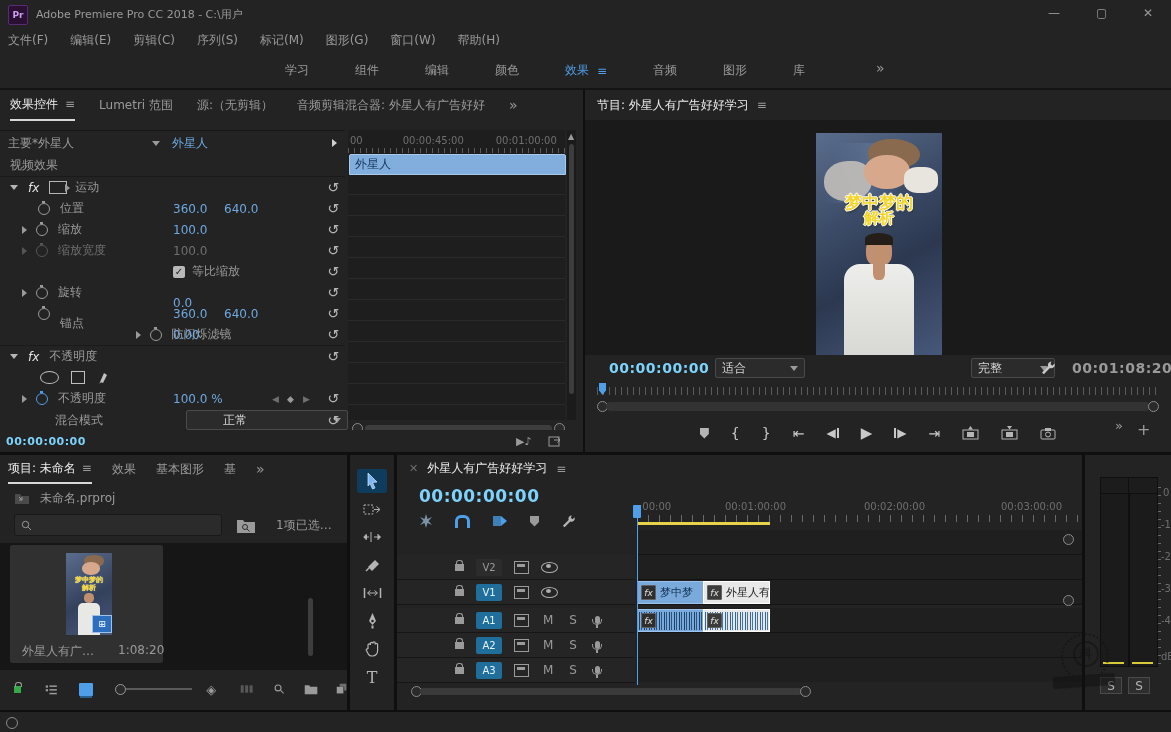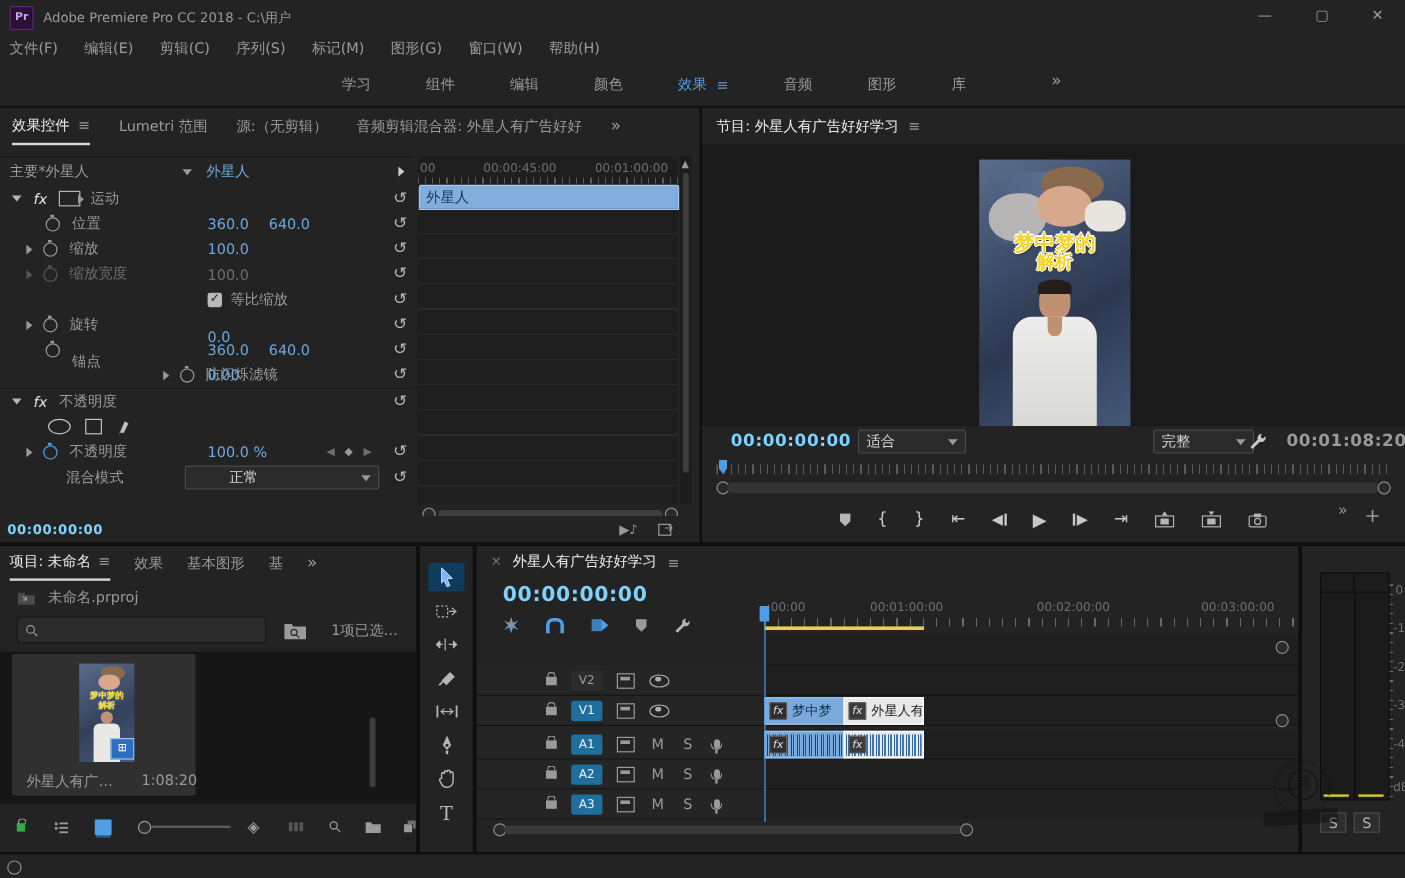--- a/index.html
+++ b/index.html
@@ -127,20 +127,23 @@
 
     <div class="abs row" style="left:0;top:40px;width:345px;height:24px;background:#232323;border-top:1px solid #161616;border-bottom:1px solid #161616;">
       <span class="mut" style="margin-left:8px;">主要*外星人</span>
       <span class="chd" style="margin-left:78px;"></span>
       <span class="blu" style="margin-left:12px;">外星人</span>
       <span class="chr" style="position:absolute;right:8px;border-left-color:#d0d0d0;"></span>
     </div>
 
     <div class="abs" style="left:0;top:65px;width:345px;height:265px;background:#232323;">
 
+      <div class="row" style="height:21px;border-bottom:1px solid #1a1a1a;">
+        <span class="mut" style="margin-left:10px;">视频效果</span>
+      </div>
 
       <div class="row" style="height:21px;">
         <span class="chdn" style="margin-left:10px;"></span>
         <span class="wht" style="margin-left:10px;font-style:italic;">fx</span>
         <span style="margin-left:10px;width:16px;height:11px;border:1px solid #b5b5b5;position:relative;">
             <span style="position:absolute;right:-4px;top:2px;" class="chr"></span>
           </span>
         <span class="mut" style="margin-left:8px;">运动</span>
         <span class="rst" style="position:absolute;left:328px;">↺</span>
       </div>
@@ -220,21 +223,21 @@
         <span class="mut" style="margin-left:10px;">不透明度</span>
         <span class="blu" style="position:absolute;left:173px;">100.0 %</span>
         <span class="dim" style="position:absolute;left:272px;font-size:9px;">◀</span>
         <span class="dim" style="position:absolute;left:287px;font-size:9px;color:#9a9a9a;">◆</span>
         <span class="dim" style="position:absolute;left:303px;font-size:9px;">▶</span>
         <span class="rst" style="position:absolute;left:328px;">↺</span>
       </div>
 
       <div class="row" style="height:22px;position:relative;">
         <span class="mut" style="margin-left:55px;">混合模式</span>
-        <span class="dd" style="position:absolute;left:154px;width:118px;padding-left:36px;">
+        <span class="dd" style="position:absolute;left:186px;width:118px;padding-left:36px;">
           <span>正常</span>
           <span class="chd"></span>
         </span>
         <span class="rst" style="position:absolute;left:328px;">↺</span>
       </div>
     </div>
 
     <div class="abs well" style="left:348px;top:40px;width:217px;height:290px;background:#1e1e1e;">
 
       <div class="abs row tiny dim" style="left:0;top:5px;width:217px;">
@@ -298,21 +301,21 @@
         <div class="abs" style="left:57px;top:131px;width:12px;height:16px;background:#c09070;border-radius:0 0 40% 40%;"></div>
       </div>
     </div>
 
     <div class="abs row" style="left:0;top:265px;width:586px;height:26px;">
       <span class="tcblue" style="margin-left:24px;font-size:14px;">00:00:00:00</span>
       <span class="dd" style="position:absolute;left:130px;width:76px;">
         <span>适合</span>
           <span class="chd"></span>
       </span>
-      <span class="dd" style="position:absolute;left:376px;width:70px;">
+      <span class="dd" style="position:absolute;left:386px;width:70px;">
         <span>完整</span>
           <span class="chd"></span>
       </span>
       <svg class="abs" style="left:455px;top:5px;" width="16" height="16" viewBox="0 0 16 16">
           <path d="M11.5 1.5a3.6 3.6 0 0 0-3.4 4.8L2 12.4 L3.8 14.2 L9.9 8.1 a3.6 3.6 0 0 0 4.6-4.6 l-2.2 2.2 -1.8-1.8 Z" fill="#c8c8c8"></path>
         </svg>
       <span style="position:absolute;left:487px;color:#9a9a9a;font-size:14px;font-weight:bold;letter-spacing:.5px;">00:01:08:20</span>
     </div>
 
     <div class="abs" style="left:12px;top:293px;width:562px;height:16px;">

